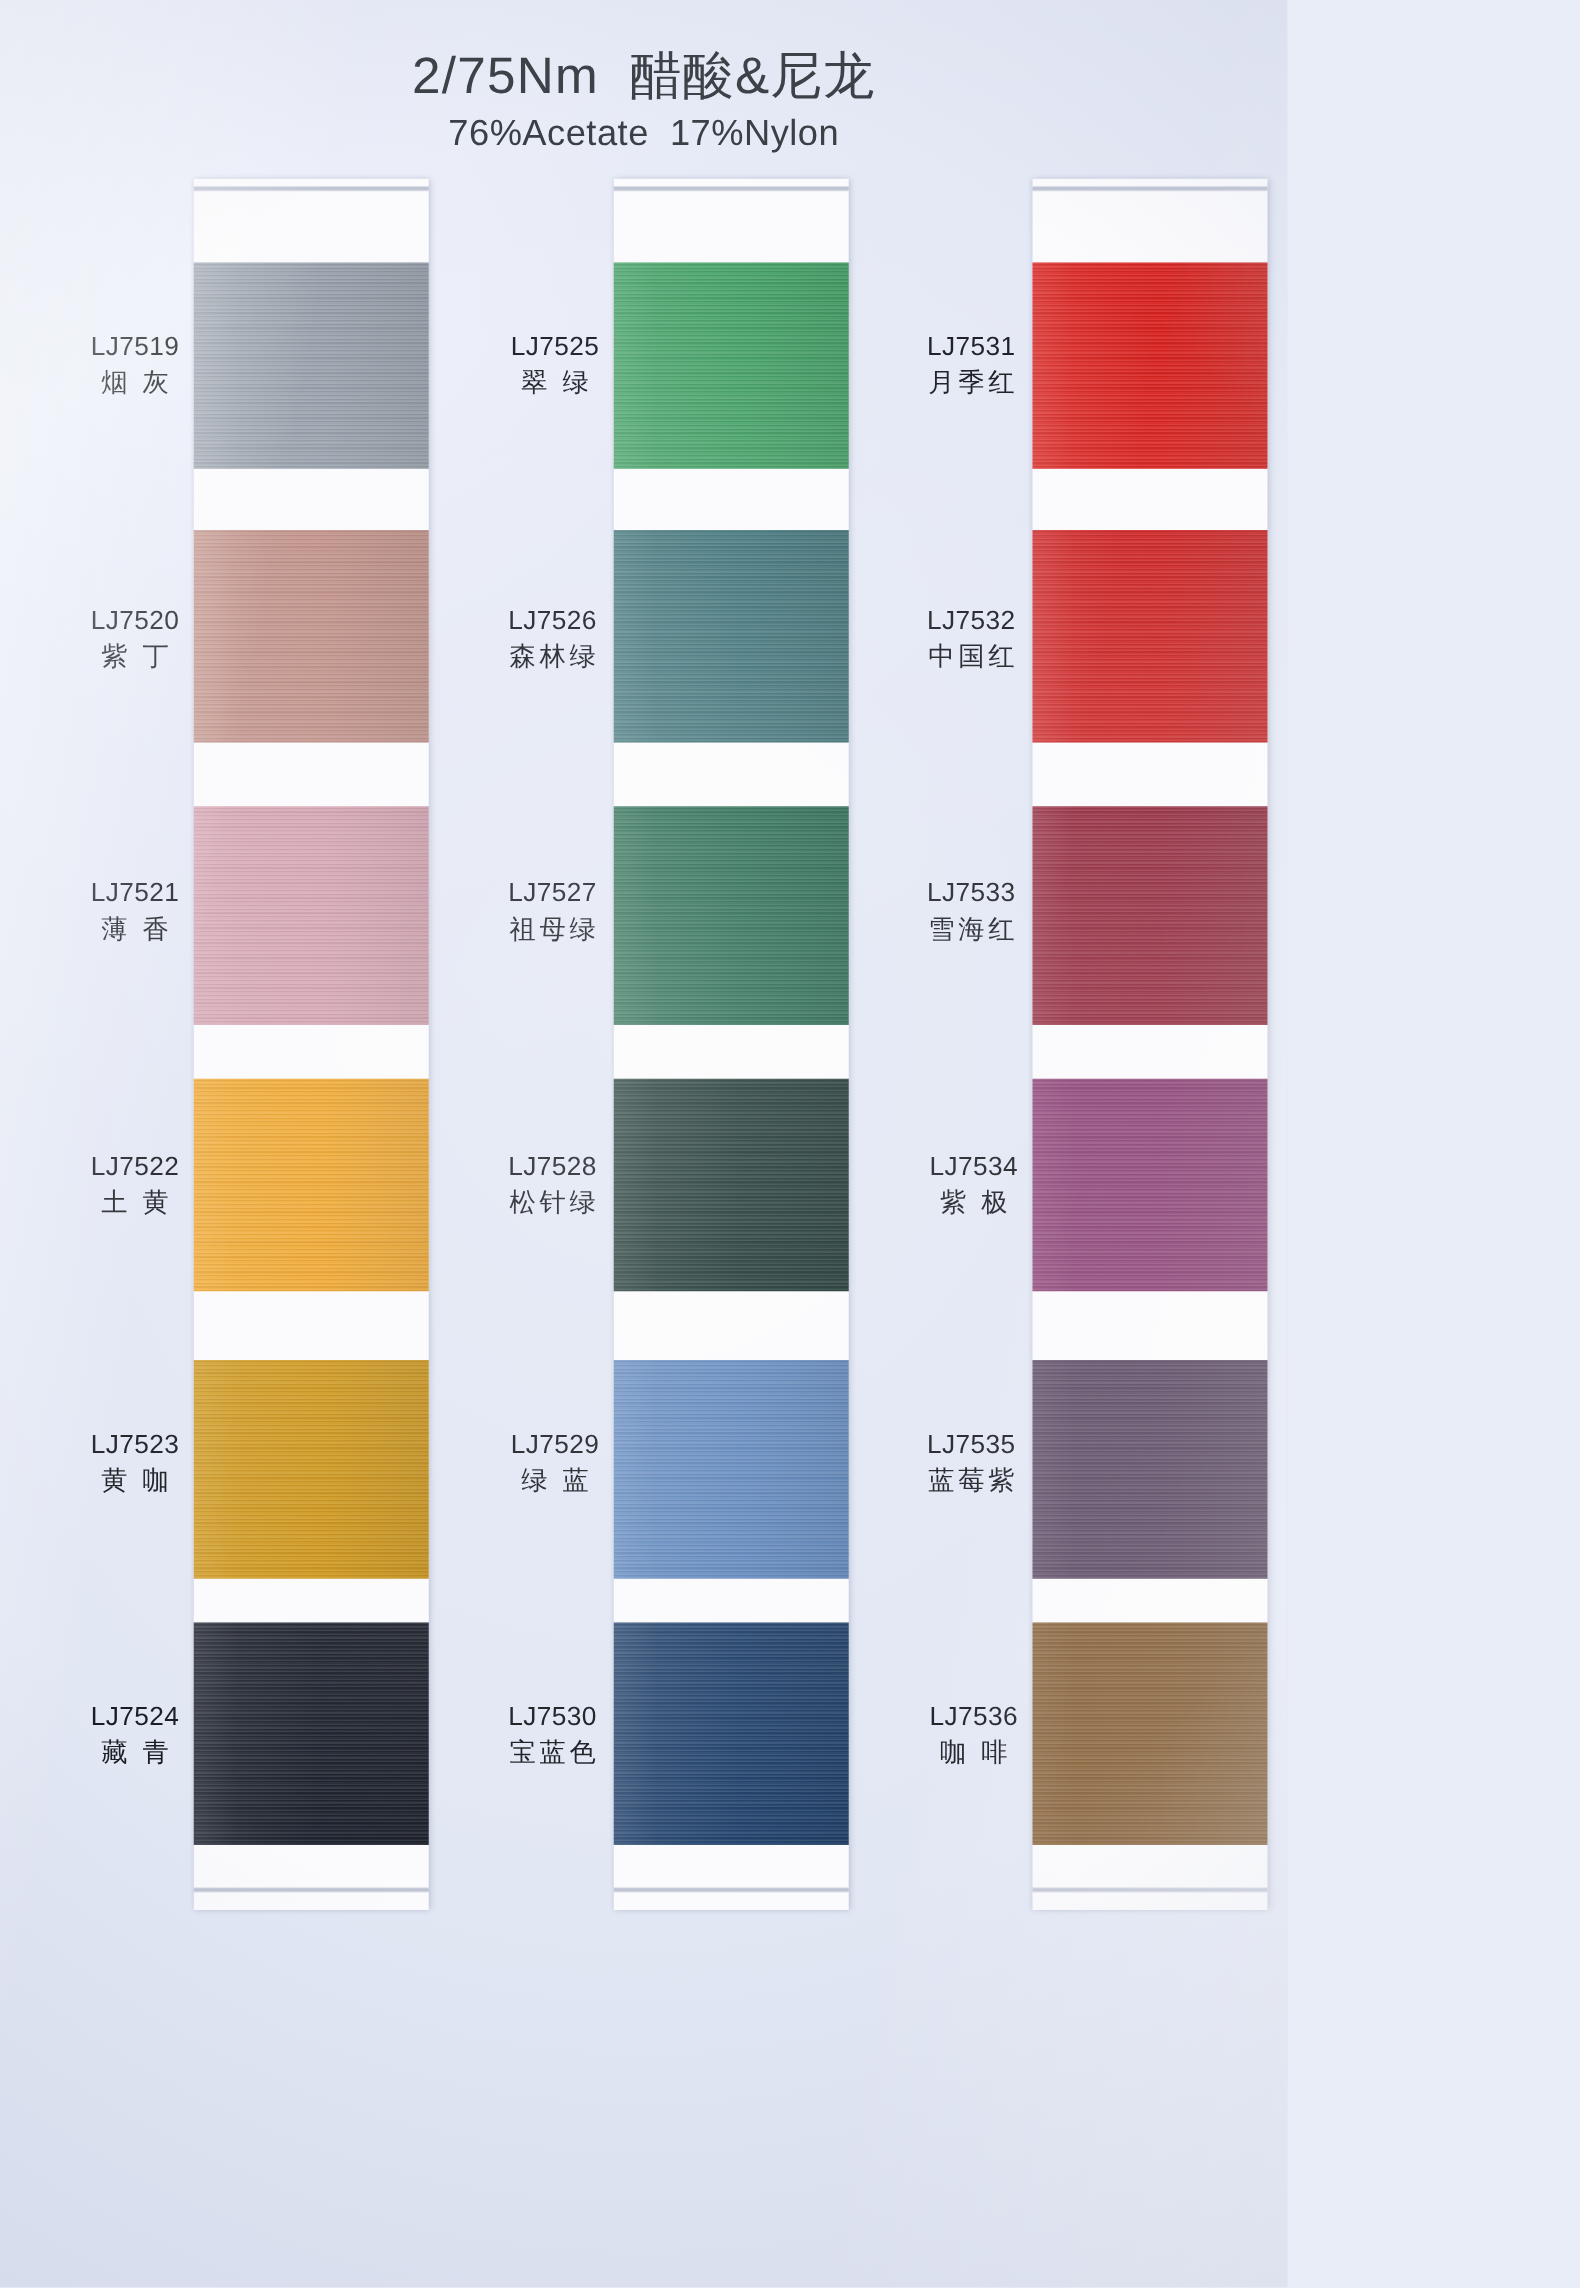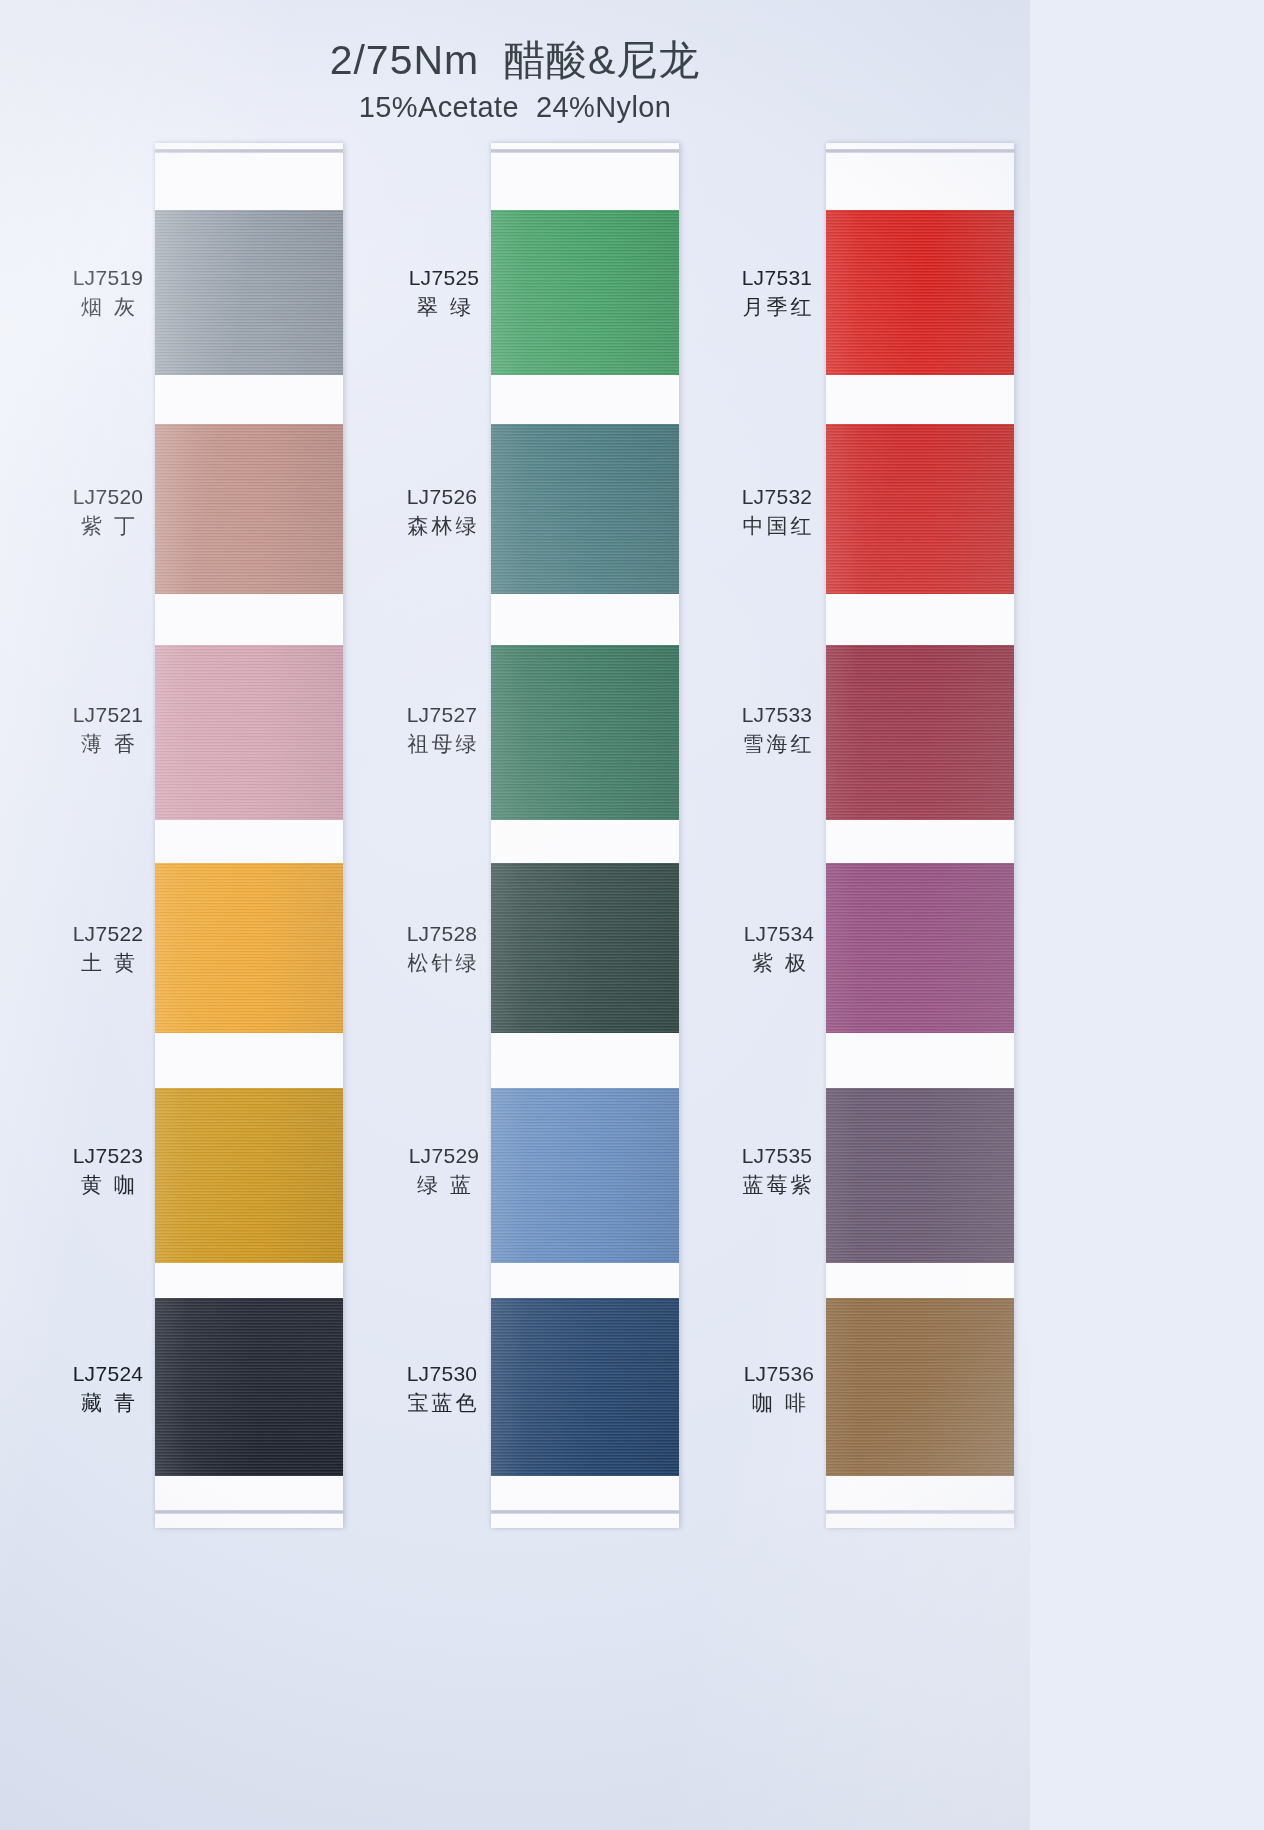--- a/index.html
+++ b/index.html
@@ -159,21 +159,21 @@
   }
   .label.wide { width: 104px; left: -6px; }
 </style>
 </head>
 <body>
 
 <div id="page">
 
   <div class="header">
     <div class="title-main">2/75Nm  醋酸&amp;尼龙</div>
-    <div class="title-sub">15%Acetate  24%Nylon</div>
+    <div class="title-sub">76%Acetate  17%Nylon</div>
   </div>
 
   <div class="columns" id="columns-root">
       <div class="column col-0">
         <div class="strip">
           <div class="clip"></div>
           <div class="clip bottom"></div>
           <div class="swatch" title="LJ7519 烟 灰" style="top: 67px; height: 165px; background: rgb(151, 160, 171);">
             <div class="tex"></div>
             <div class="sheen"></div>

